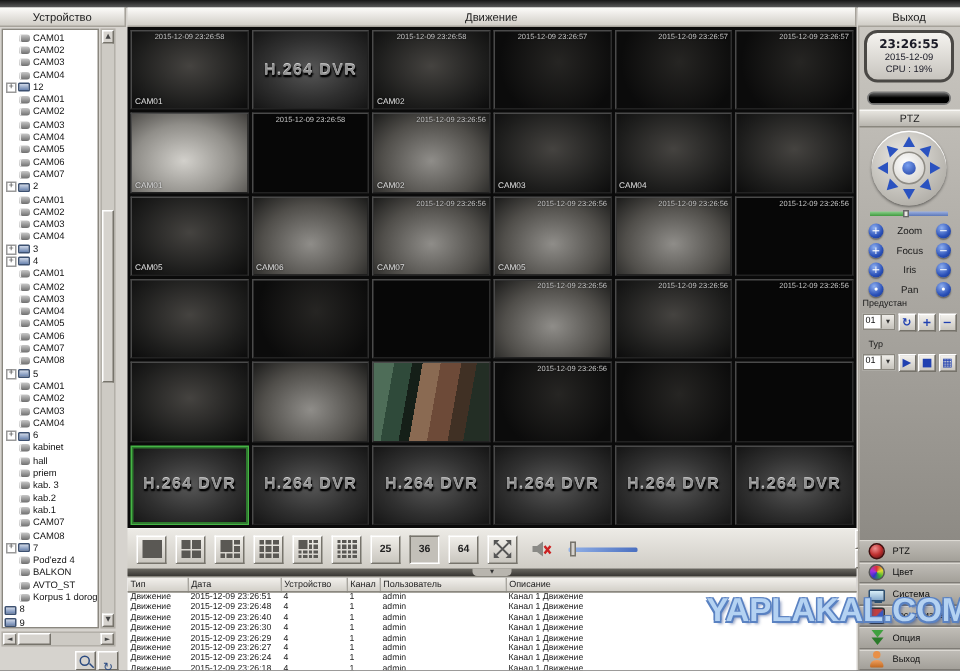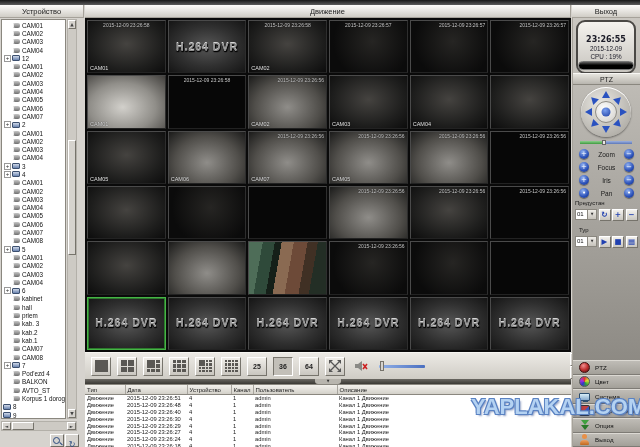--- a/index.html
+++ b/index.html
@@ -61,21 +61,21 @@
   .updown{position:absolute;left:570px;width:12px;height:13px;font-size:5px;line-height:11px;}
   
   .tstrip{position:absolute;left:85px;top:379px;width:486px;height:5px;background:linear-gradient(#6a6862,#3a3834);}
   .thandle{position:absolute;left:50%;transform:translateX(-50%);top:0;width:26px;height:5px;background:#b8b5ae;border-radius:0 0 3px 3px;font-size:3.5px;line-height:4px;text-align:center;color:#333;cursor:pointer;font-family:"DejaVu Sans",sans-serif;}
   .table-area{position:absolute;left:85px;top:384px;width:486px;height:63px;background:#fff;overflow:hidden;border-top:1px solid #8a877f;box-sizing:border-box;}
   table{border-collapse:collapse;width:486px;table-layout:fixed;}
   th{height:9px;background:linear-gradient(#f3f1ed,#d3d0c9);border-right:1px solid #a8a59e;border-bottom:1px solid #8a877f;font-size:6px;font-weight:normal;text-align:left;padding:0 2px;color:#222;overflow:hidden;white-space:nowrap;cursor:pointer;}
   td{height:6.8px;font-size:5.8px;color:#222;padding:0 2px;white-space:nowrap;overflow:hidden;}
   
   .rpanel{position:absolute;left:572px;top:18px;width:68px;height:429px;background:linear-gradient(#cac7c1,#7e7b75);border-left:1px solid #a6a29a;box-sizing:border-box;}
-  .clock{position:absolute;left:3px;top:2px;width:60px;height:54px;border-radius:9px;background:linear-gradient(#f5f3ef,#c7c4be);border:2px solid #4a4845;display:flex;flex-direction:column;align-items:center;justify-content:center;box-sizing:border-box;}
+  .clock{position:absolute;left:3px;top:2px;width:60px;height:35px;border-radius:9px;background:linear-gradient(#f5f3ef,#c7c4be);border:2px solid #4a4845;display:flex;flex-direction:column;align-items:center;justify-content:center;box-sizing:border-box;}
   .clock .t{font-size:8px;font-weight:bold;color:#1a1a26;font-family:"DejaVu Sans",sans-serif;}
   .clock .d,.clock .c{font-size:6.3px;color:#1a1a26;margin-top:1px;}
   .pill{position:absolute;left:5px;top:43px;width:56px;height:9px;border-radius:5px;background:linear-gradient(#606060,#000 45%,#000);border:1px solid #787878;box-sizing:border-box;}
   .ptzhdr{position:absolute;left:0;top:55px;width:67px;height:12px;background:linear-gradient(#e6e4de,#b8b5ae);border-top:1px solid #f8f7f4;border-bottom:1px solid #8a877f;display:flex;align-items:center;justify-content:center;font-size:7px;color:#222;box-sizing:border-box;}
   .pad{position:absolute;left:8px;top:69px;width:50px;height:50px;border-radius:50%;background:radial-gradient(circle at 40% 35%,#eae8e3,#a19e97);box-shadow:0 1px 2px rgba(0,0,0,.45),inset 0 1px 0 #fff;}
   .pa{position:absolute;inset:0;display:flex;justify-content:center;}
   .pa::before{content:'';margin-top:4px;width:0;height:0;border-left:4px solid transparent;border-right:4px solid transparent;border-bottom:7px solid #2a52c0;}
   .pad-center{position:absolute;left:50%;top:50%;transform:translate(-50%,-50%);width:22px;height:22px;border-radius:50%;background:radial-gradient(circle at 40% 35%,#fff,#cfccc6);border:1px solid #8f8c85;box-sizing:border-box;cursor:pointer;}
   .pad-dot{position:absolute;left:50%;top:50%;transform:translate(-50%,-50%);width:9px;height:9px;border-radius:50%;background:radial-gradient(circle at 40% 30%,#7aa0f0,#1c3ca0);}
   .dslider{position:absolute;left:7px;top:122px;width:52px;height:5px;}

